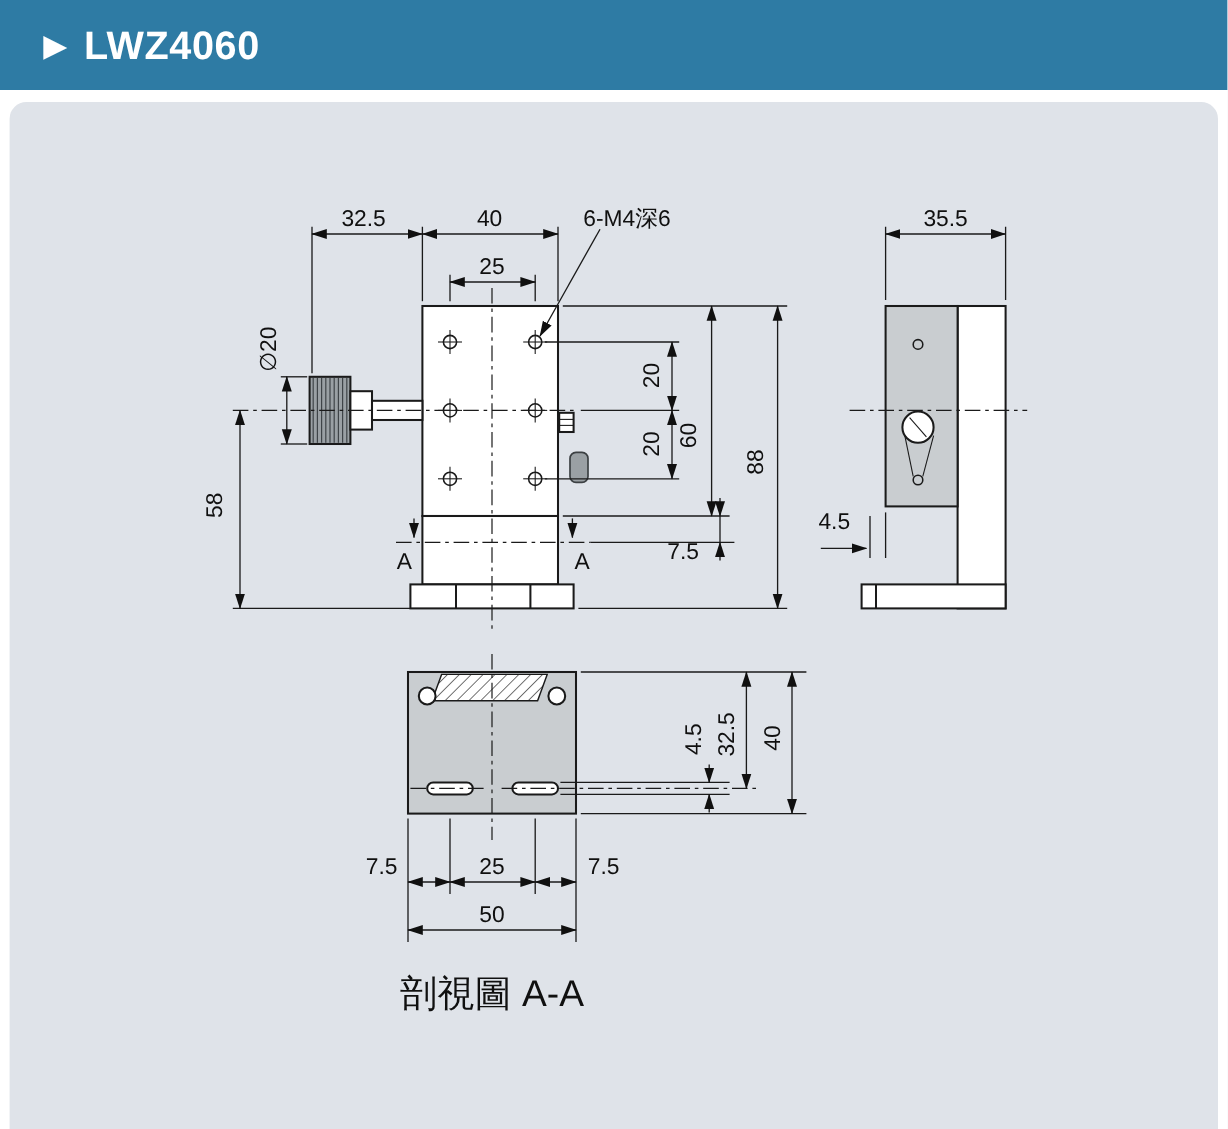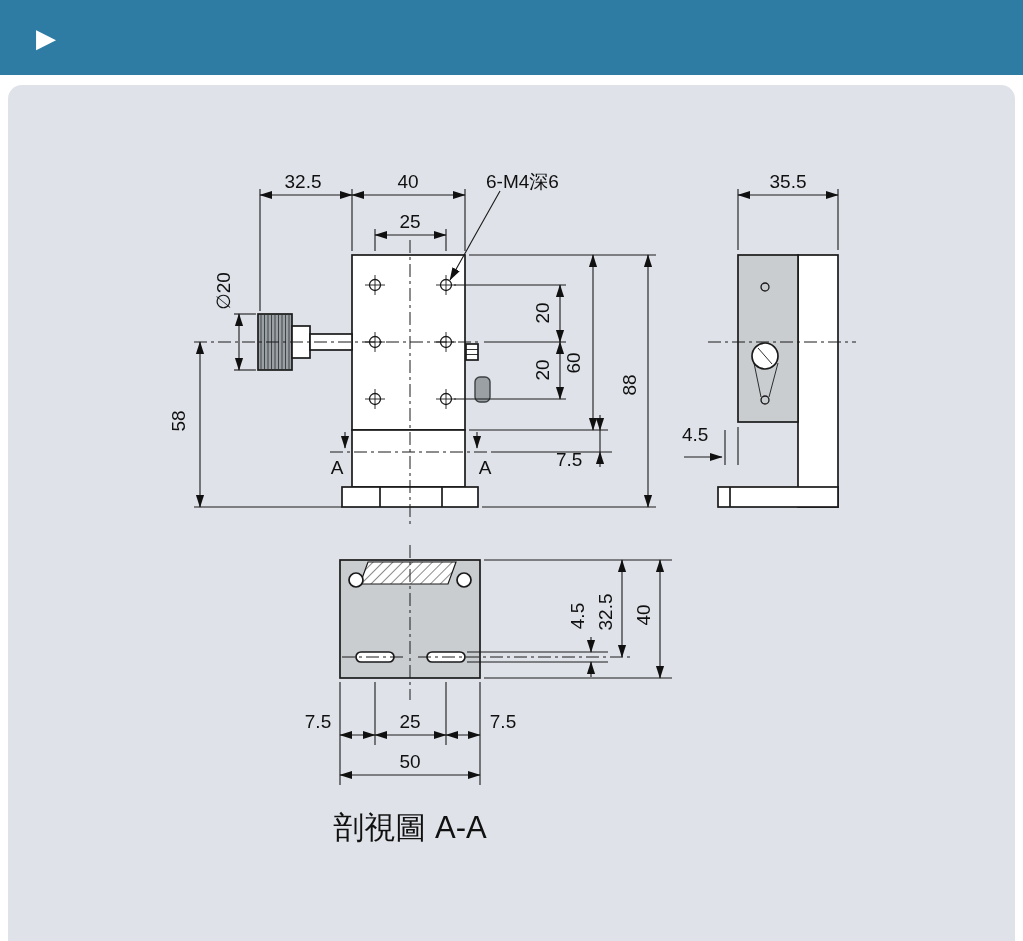--- a/index.html
+++ b/index.html
@@ -23,20 +23,21 @@
   .dim{stroke:#1a1a1a;stroke-width:1.1;fill:none;}
   .cl{stroke:#1a1a1a;stroke-width:1;fill:none;stroke-dasharray:13 4 3 4;}
   .dimtxt{font-family:"Liberation Sans",sans-serif;font-size:19px;fill:#101010;}
   .cap{font-family:"Liberation Sans",sans-serif;font-size:31px;fill:#101010;}
 </style>
 </head>
 <body>
 
 <div class="header">
   <span class="arrow">▶</span>
+  <h1>LWZ4060</h1>
 </div>
 
 <div class="panel">
 <svg width="1007" height="820" viewBox="0 0 1007 820">
   <defs>
     <marker id="arr" viewBox="0 0 10 10" refX="9.5" refY="5" markerWidth="13" markerHeight="13" orient="auto-start-reverse" markerUnits="userSpaceOnUse">
       <path d="M0,1.8 L10,5 L0,8.2 Z" fill="#101010"></path>
     </marker>
     <pattern id="hatch" width="7" height="7" patternUnits="userSpaceOnUse" patternTransform="rotate(45 0 0)">
       <line x1="0" y1="0" x2="0" y2="7" stroke="#2a2a2a" stroke-width="1.1"></line>

